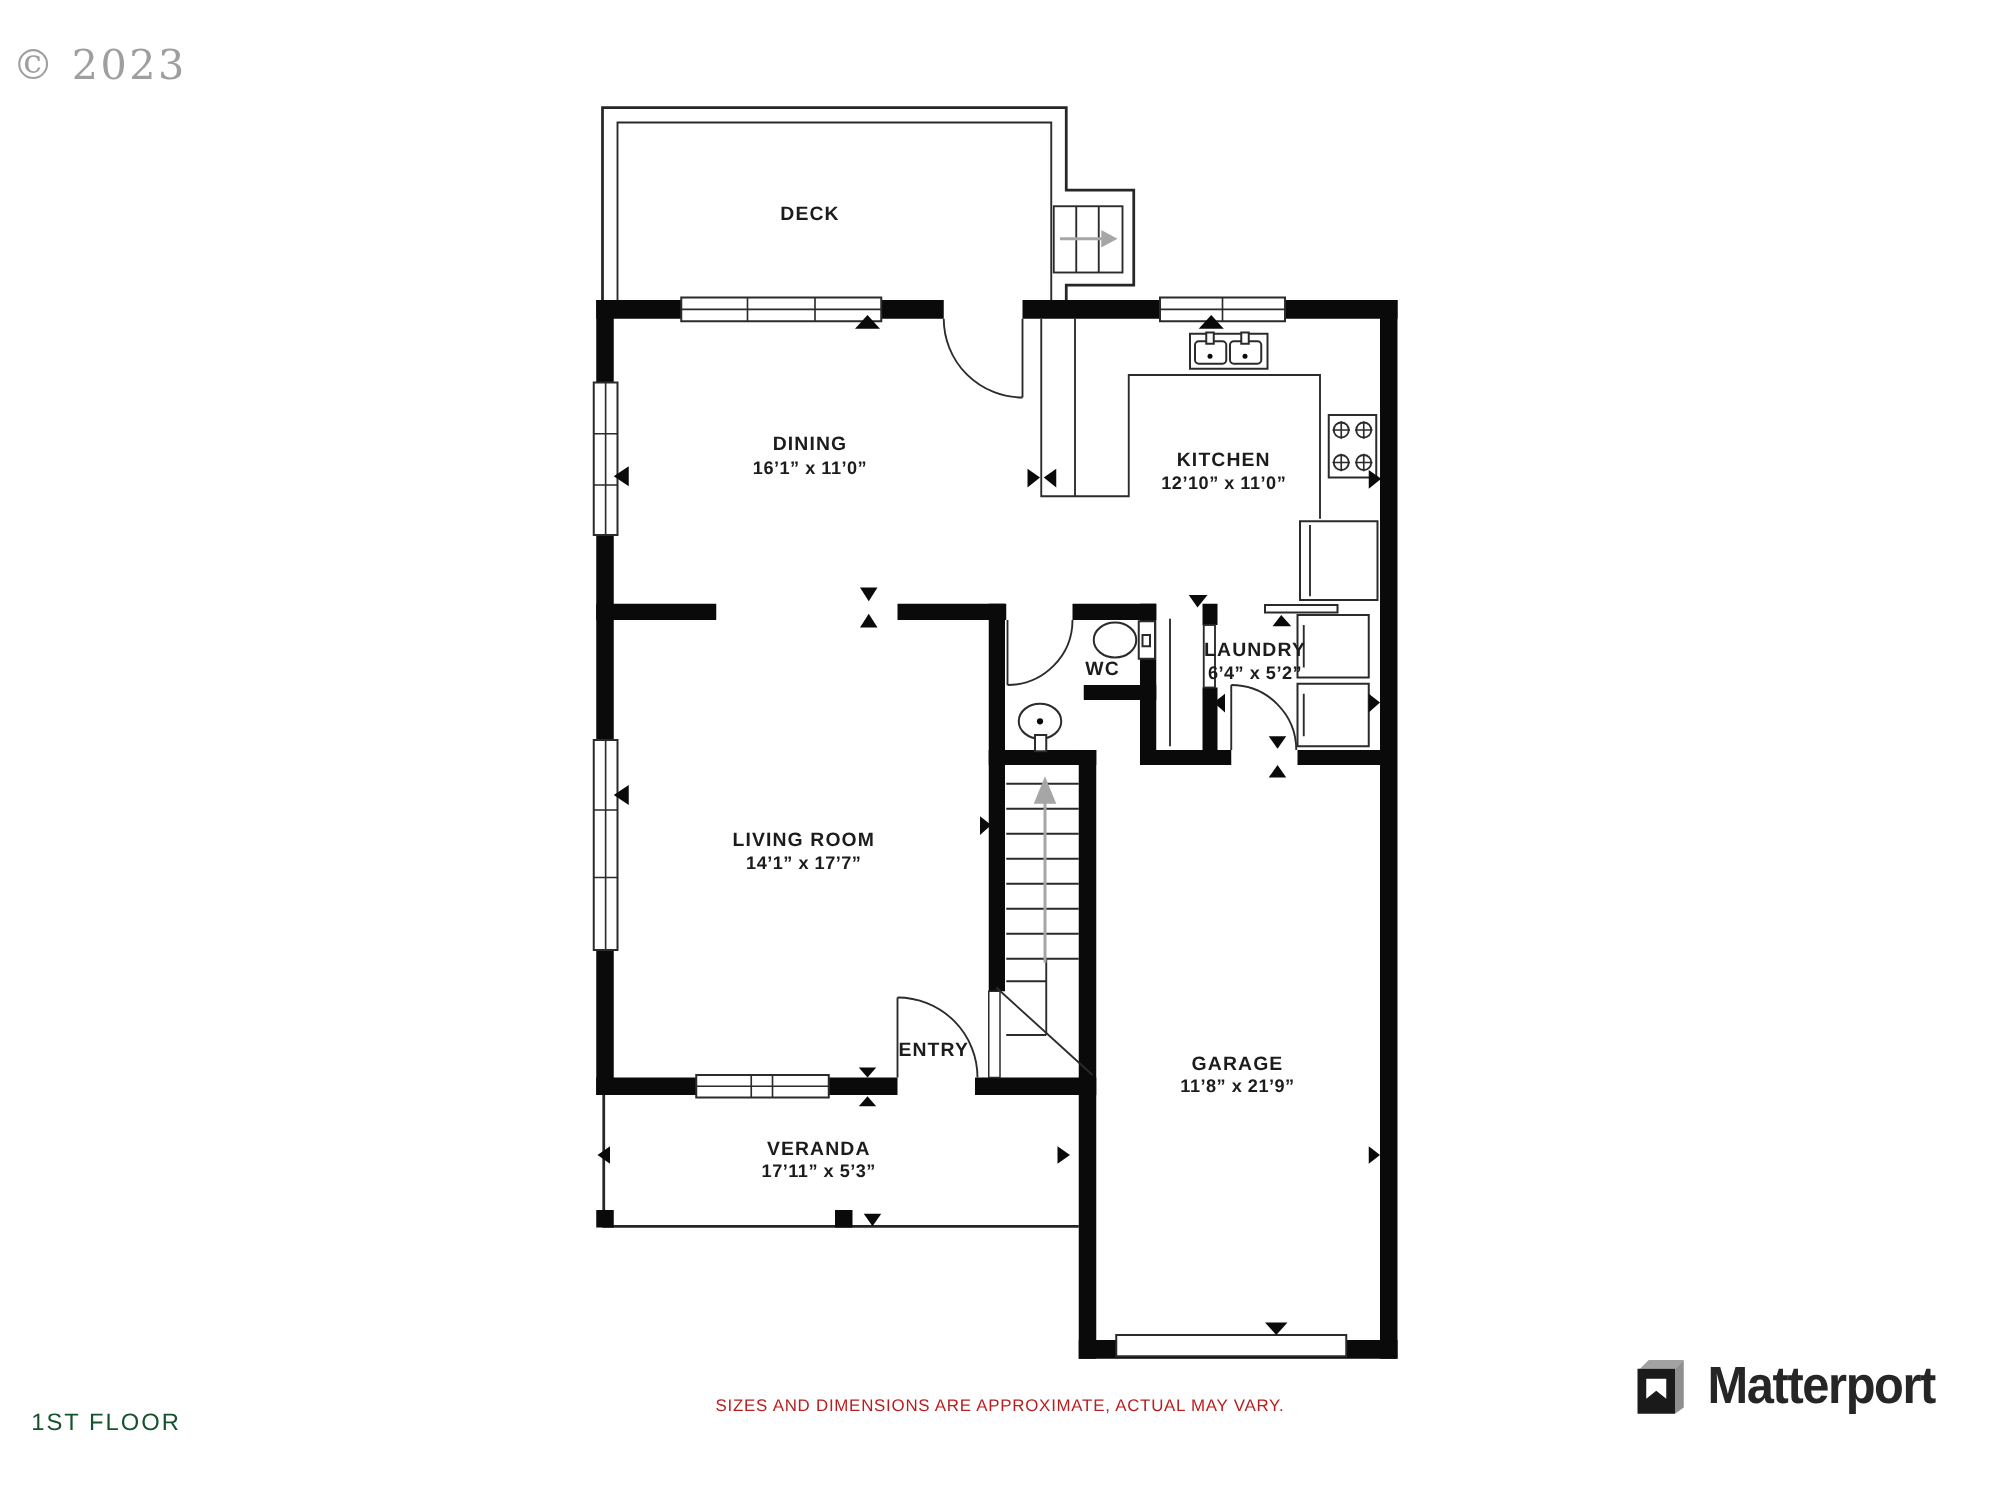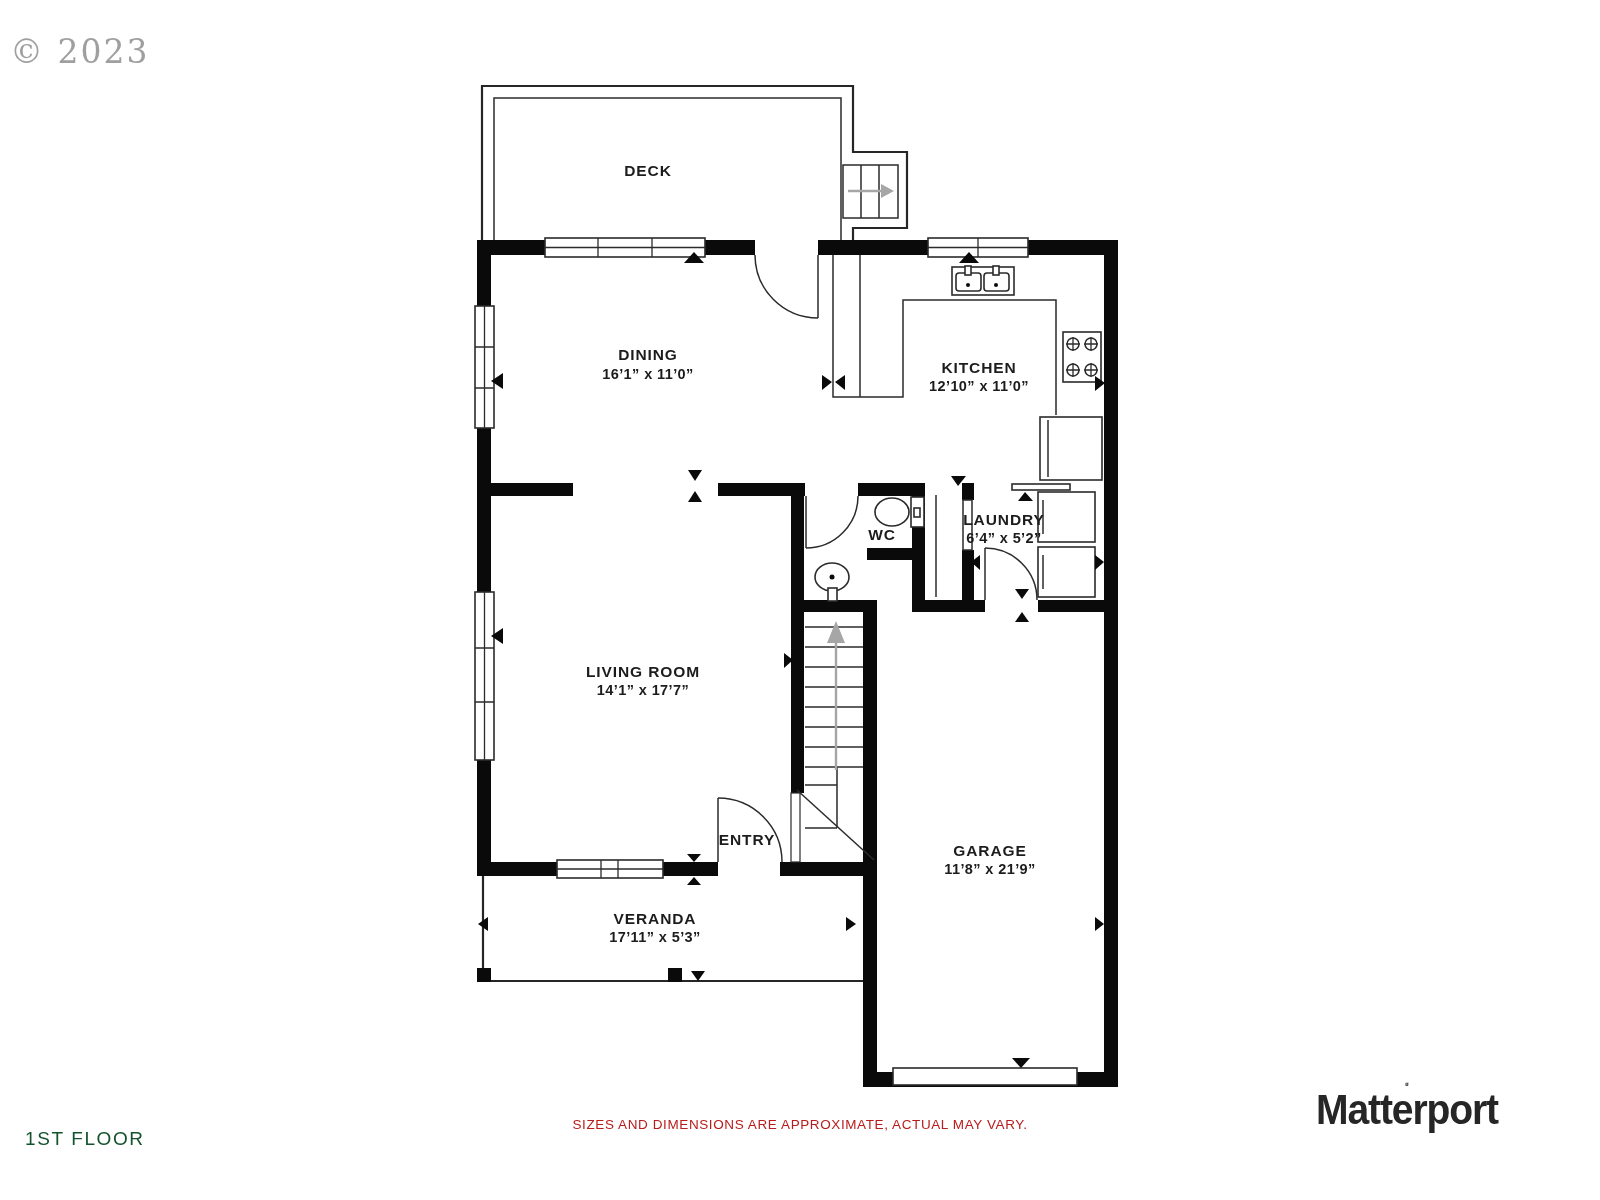--- a/index.html
+++ b/index.html
@@ -17,21 +17,21 @@
   .mk{fill:#0a0a0a;stroke:none;}
   .garrow{stroke:#a6a6a6;stroke-width:2.4;fill:none;}
   .gahead{fill:#a6a6a6;stroke:none;}
   .rn{font:600 15.5px "Liberation Sans",sans-serif;fill:#1c1c1c;letter-spacing:.9px;text-anchor:middle;dominant-baseline:middle;}
   .rd{font:600 14.5px "Liberation Sans",sans-serif;fill:#1c1c1c;letter-spacing:.4px;text-anchor:middle;dominant-baseline:middle;}
 
   
   .copyright{position:absolute;left:10px;top:32px;font-family:"DejaVu Serif",serif;font-size:33px;color:#8f8f8f;opacity:.85;letter-spacing:2px;}
   .floor-label{position:absolute;left:25px;top:1128px;font-size:19px;color:#14532d;letter-spacing:1.6px;}
   .disclaimer{position:absolute;left:50%;transform:translateX(-50%);top:1117px;font-size:13.5px;color:#b91c1c;letter-spacing:.6px;white-space:nowrap;}
-  .brand{position:absolute;left:1303px;top:1082px;height:52px;display:flex;align-items:center;flex-direction:column;}
+  .brand{position:absolute;left:1303px;top:1082px;height:52px;display:flex;align-items:center;}
   .brand-word{font-size:42px;font-weight:bold;color:#262626;letter-spacing:-1.2px;margin-left:13px;transform:scaleX(.93);transform-origin:left center;}
 </style>
 </head>
 <body>
 
 <div class="page">
 
   <div class="copyright">© 2023</div>
 
   <svg class="plan-svg" width="1600" height="1200" viewBox="0 0 1600 1200">

